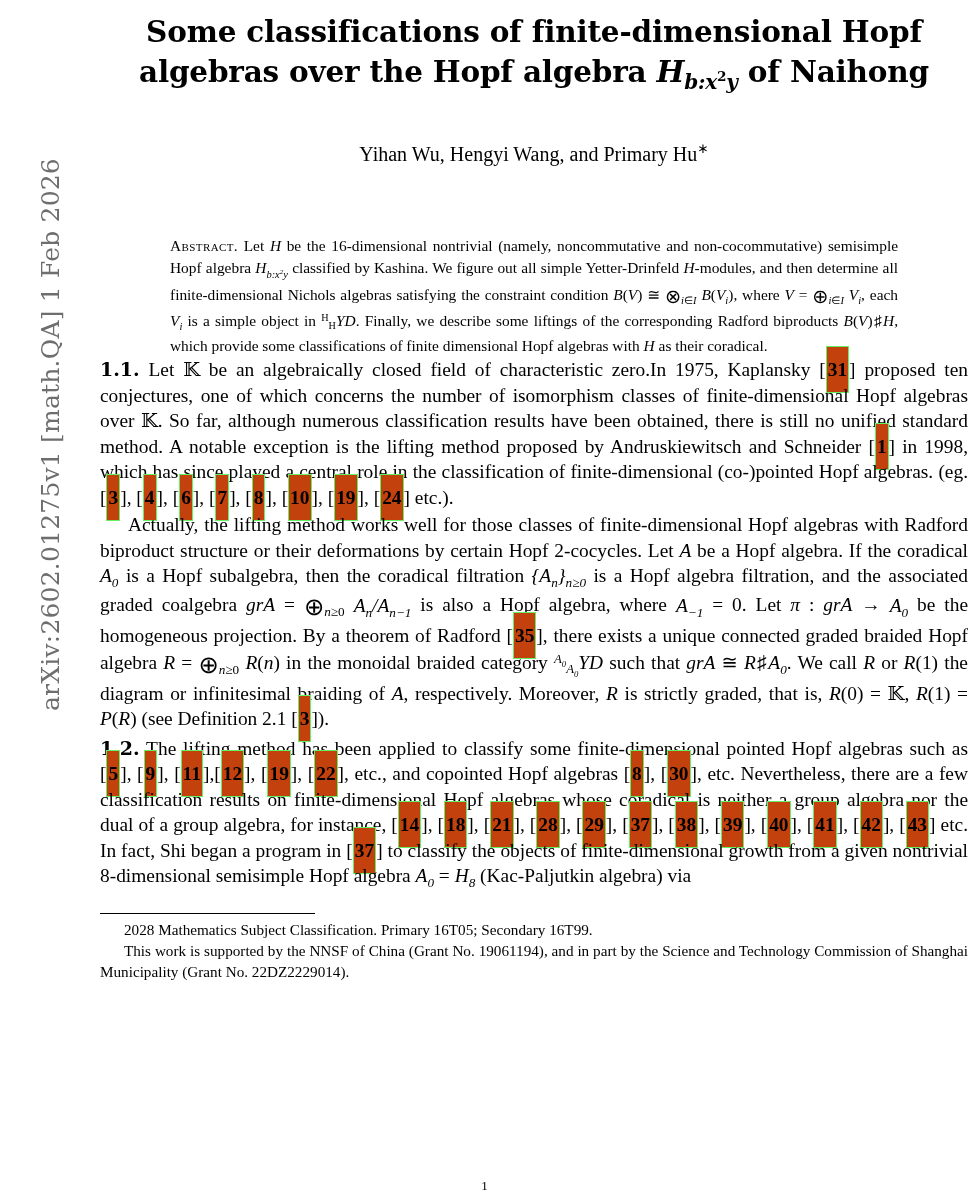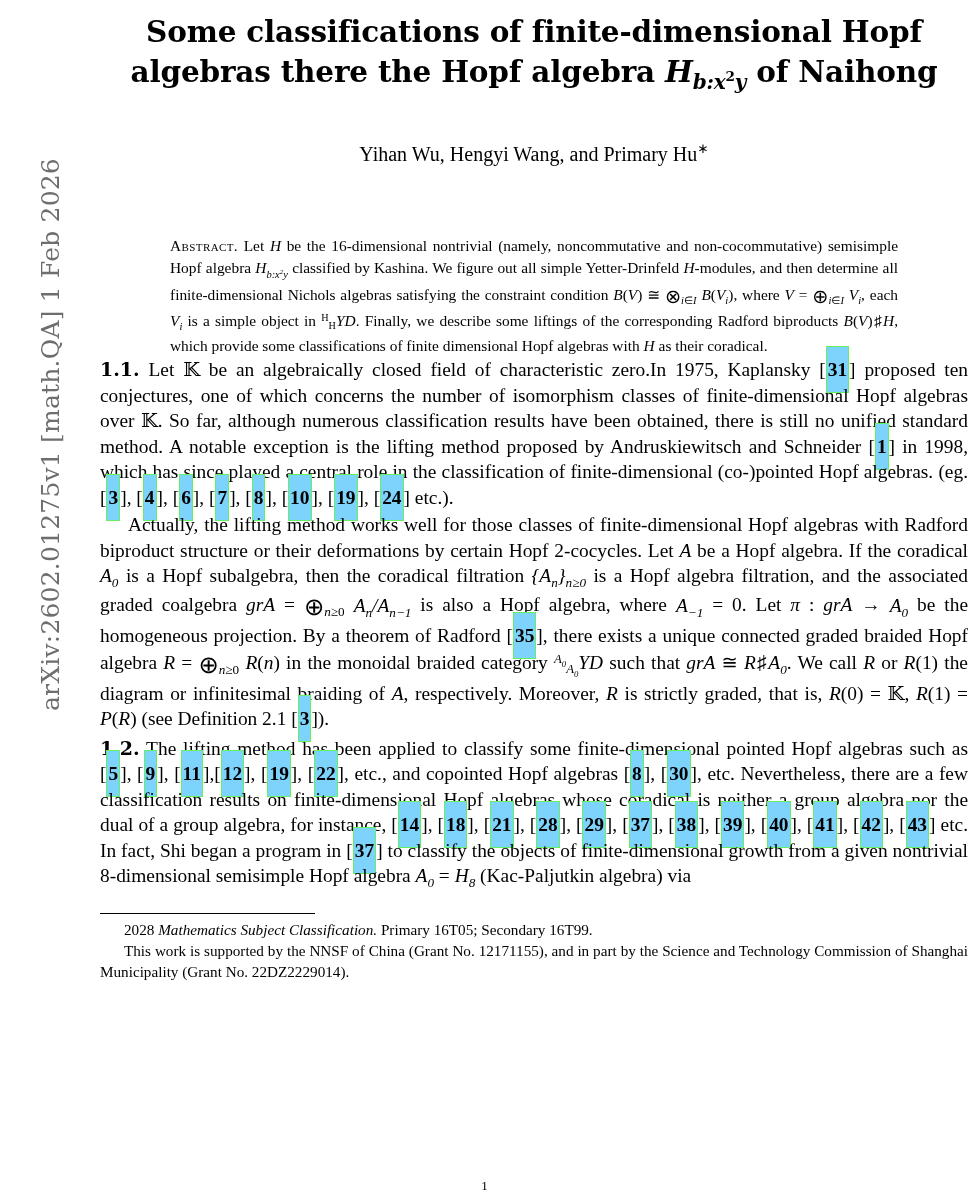--- a/index.html
+++ b/index.html
@@ -85,21 +85,21 @@
     text-indent: 0;
   }
   p.body + p.body { margin-top: 2px; }
   p.indent { text-indent: 28px; }
   .num {
     font-family: "DejaVu Serif", serif;
     font-weight: bold;
     font-size: 19px;
   }
   .ref {
-    background: #7dd3fc;
+    background: #c2410c;
     color: #000;
     font-weight: bold;
     padding: 12px 1px;
     border: 1px solid #63f163;
   }
   .mi { font-style: italic; }
   .bb { font-family: "DejaVu Serif", serif; }
   sub, sup { font-size: 0.68em; }
   .frac-sub { font-size: 0.66em; vertical-align: -0.32em; }
   .sup-s { font-size: 0.66em; vertical-align: 0.45em; }
@@ -118,52 +118,52 @@
   .footnotes p { margin: 0; }
   .fn-indent { text-indent: 24px; }
   .pagenum {
     position: absolute;
     bottom: 6px;
     left: 0;
     width: 969px;
     text-align: center;
     font-size: 13px;
   }
-  .ital { font-style: italic; }
+  .ital { }
 </style>
 </head>
 <body>
 
 <div class="page">
 
   <div class="arxiv-stamp">arXiv:2602.01275v1  [math.QA]  1 Feb 2026</div>
 
   <div class="content">
 
     <h1 class="title">
       <span class="line">Some classifications of finite-dimensional Hopf</span>
-      <span class="line"><span>algebras there the Hopf algebra </span><span class="mi">H</span><sub><span class="mi">b:x</span><sup>2</sup><span class="mi">y</span></sub><span> of Naihong</span></span>
+      <span class="line"><span>algebras over the Hopf algebra </span><span class="mi">H</span><sub><span class="mi">b:x</span><sup>2</sup><span class="mi">y</span></sub><span> of Naihong</span></span>
     </h1>
 
     <div class="authors"><span>Yihan Wu, Hengyi Wang, and Primary Hu</span><sup>∗</sup></div>
 
     <div class="abstract">
       <span class="smallcaps">Abstract.</span><span> Let </span><span class="mi">H</span><span> be the 16-dimensional nontrivial (namely, noncommutative and non-cocommutative) semisimple Hopf algebra </span><span class="mi">H<sub>b:x<sup>2</sup>y</sub></span><span> classified by Kashina. We figure out all simple Yetter-Drinfeld </span><span class="mi">H</span><span>-modules, and then determine all finite-dimensional Nichols algebras satisfying the constraint condition </span><span><span class="mi">B</span>(<span class="mi">V</span>) ≅ <span class="bigop">⊗</span><sub><span class="mi">i</span>∈<span class="mi">I</span></sub> <span class="mi">B</span>(<span class="mi">V<sub>i</sub></span>)</span><span>, where </span><span class="mi">V</span> = <span class="bigop">⊕</span><sub><span class="mi">i</span>∈<span class="mi">I</span></sub> <span class="mi">V<sub>i</sub></span>, <span>each </span><span class="mi">V<sub>i</sub></span><span> is a simple object in </span><span><sup class="sup-s">H</sup><sub class="frac-sub">H</sub><span class="mi">YD</span></span><span>. Finally, we describe some liftings of the corresponding Radford biproducts </span><span><span class="mi">B</span>(<span class="mi">V</span>)♯<span class="mi">H</span></span><span>, which provide some classifications of finite dimensional Hopf algebras with </span><span class="mi">H</span><span> as their coradical.</span>
     </div>
 
 
     <p class="body"><span class="num">1.1.</span><span> Let </span><span class="bb">𝕂</span><span> be an algebraically closed field of characteristic zero.In 1975, Kaplansky [</span><span class="ref">31</span><span>] proposed ten conjectures, one of which concerns the number of isomorphism classes of finite-dimensional Hopf algebras over </span><span class="bb">𝕂</span><span>. So far, although numerous classification results have been obtained, there is still no unified standard method. A notable exception is the lifting method proposed by Andruskiewitsch and Schneider [</span><span class="ref">1</span><span>] in 1998, which has since played a central role in the classification of finite-dimensional (co-)pointed Hopf algebras. (eg. [</span><span class="ref">3</span>], [<span class="ref">4</span>], [<span class="ref">6</span>], [<span class="ref">7</span>], [<span class="ref">8</span>], [<span class="ref">10</span>], [<span class="ref">19</span>], [<span class="ref">24</span><span>] etc.).</span></p>
 
     <p class="body indent"><span>Actually, the lifting method works well for those classes of finite-dimensional Hopf algebras with Radford biproduct structure or their deformations by certain Hopf 2-cocycles. Let </span><span class="mi">A</span><span> be a Hopf algebra. If the coradical </span><span class="mi">A<sub>0</sub></span><span> is a Hopf subalgebra, then the coradical filtration </span><span class="mi">{A<sub>n</sub>}<sub>n≥0</sub></span><span> is a Hopf algebra filtration, and the associated graded coalgebra </span><span class="mi">grA</span> = <span class="bigop">⊕</span><sub><span class="mi">n</span>≥0</sub> <span class="mi">A<sub>n</sub>/A<sub>n−1</sub></span><span> is also a Hopf algebra, where </span><span class="mi">A<sub>−1</sub></span> = 0<span>. Let </span><span class="mi">π</span> : <span class="mi">grA</span> → <span class="mi">A<sub>0</sub></span><span> be the homogeneous projection. By a theorem of Radford [</span><span class="ref">35</span><span>], there exists a unique connected graded braided Hopf algebra </span><span class="mi">R</span> = <span class="bigop">⊕</span><sub><span class="mi">n</span>≥0</sub> <span class="mi">R</span>(<span class="mi">n</span>)<span> in the monoidal braided category </span><span><sup class="sup-s"><span class="mi">A<sub>0</sub></span></sup><sub class="frac-sub"><span class="mi">A<sub>0</sub></span></sub><span class="mi">YD</span></span><span> such that </span><span class="mi">grA</span> ≅ <span class="mi">R</span>♯<span class="mi">A<sub>0</sub></span><span>. We call </span><span class="mi">R</span><span> or </span><span class="mi">R</span>(1)<span> the diagram or infinitesimal braiding of </span><span class="mi">A</span><span>, respectively. Moreover, </span><span class="mi">R</span><span> is strictly graded, that is, </span><span class="mi">R</span>(0) = <span class="bb">𝕂</span>, <span class="mi">R</span>(1) = <span class="mi">P</span>(<span class="mi">R</span>)<span> (see Definition 2.1 [</span><span class="ref">3</span><span>]).</span></p>
 
     <p class="body" style="margin-top:4px"><span class="num">1.2.</span><span> The lifting method has been applied to classify some finite-dimensional pointed Hopf algebras such as [</span><span class="ref">5</span>], [<span class="ref">9</span>], [<span class="ref">11</span>],[<span class="ref">12</span>], [<span class="ref">19</span>], [<span class="ref">22</span><span>], etc., and copointed Hopf algebras [</span><span class="ref">8</span>], [<span class="ref">30</span><span>], etc. Nevertheless, there are a few classification results on finite-dimensional Hopf algebras whose coradical is neither a group algebra nor the dual of a group algebra, for instance, [</span><span class="ref">14</span>], [<span class="ref">18</span>], [<span class="ref">21</span>], [<span class="ref">28</span>], [<span class="ref">29</span>], [<span class="ref">37</span>], [<span class="ref">38</span>], [<span class="ref">39</span>], [<span class="ref">40</span>], [<span class="ref">41</span>], [<span class="ref">42</span>], [<span class="ref">43</span><span>] etc. In fact, Shi began a program in [</span><span class="ref">37</span><span>] to classify the objects of finite-dimensional growth from a given nontrivial 8-dimensional semisimple Hopf algebra </span><span class="mi">A<sub>0</sub></span> = <span class="mi">H<sub>8</sub></span><span> (Kac-Paljutkin algebra) via</span></p>
 
     <hr class="footnote-rule">
 
     <div class="footnotes">
       <p class="fn-indent"><span>2028 </span><span class="ital">Mathematics Subject Classification.</span><span> Primary 16T05; Secondary 16T99.</span></p>
-      <p class="fn-indent">This work is supported by the NNSF of China (Grant No. 12171155), and in part by the Science and Technology Commission of Shanghai Municipality (Grant No. 22DZ2229014).</p>
+      <p class="fn-indent">This work is supported by the NNSF of China (Grant No. 19061194), and in part by the Science and Technology Commission of Shanghai Municipality (Grant No. 22DZ2229014).</p>
     </div>
 
   </div>
 
   <div class="pagenum">1</div>
 </div>
 
 </body></html>

